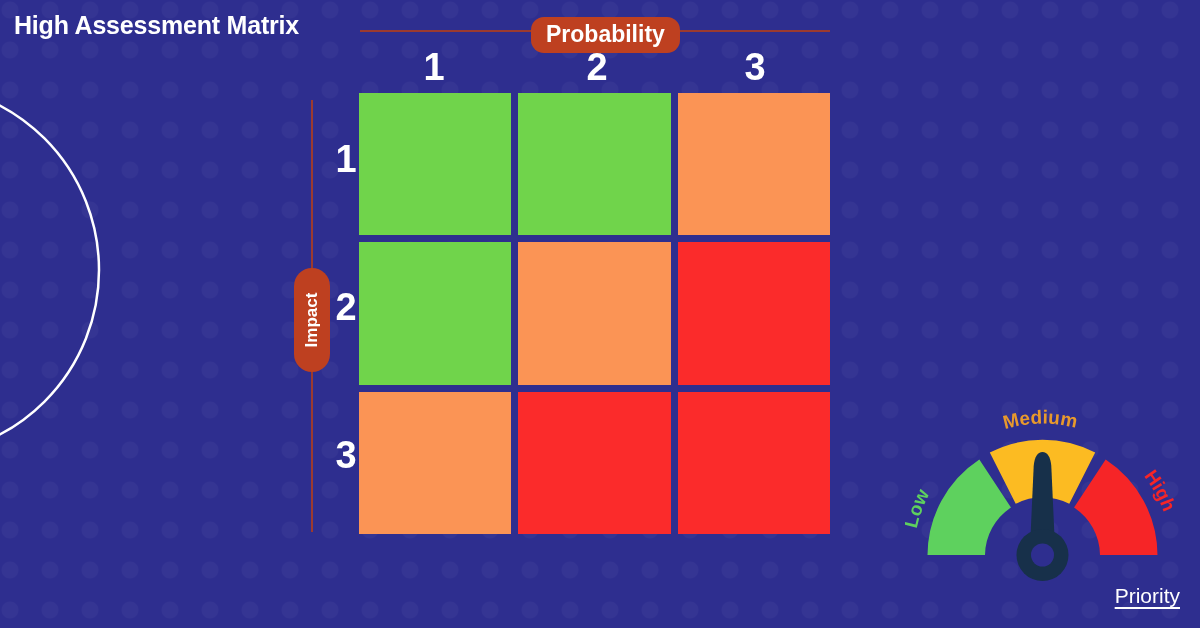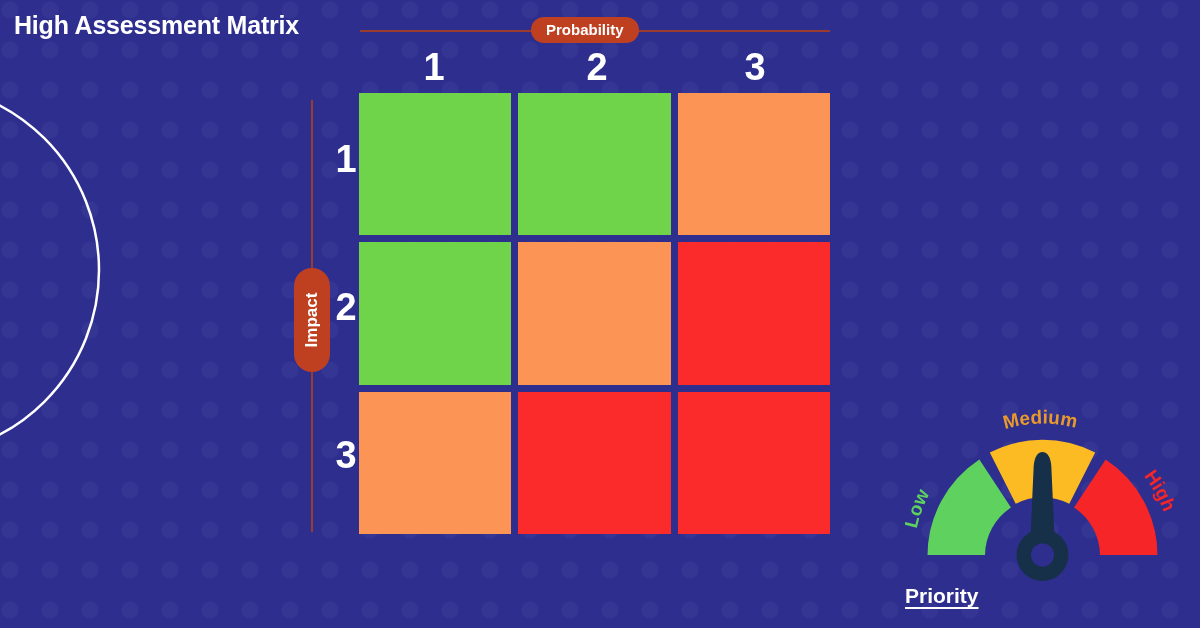--- a/index.html
+++ b/index.html
@@ -28,21 +28,21 @@
   }
 
   
   #prob-line {
     position:absolute; left:360px; top:30px; width:470px; height:2px;
     background:#9B3A2E;
   }
   #prob-pill {
     position:absolute; left:531px; top:17px;
     background:#BE4020; color:#FFFFFF;
-    font-size:15px; font-weight:bold;
+    font-size:23px; font-weight:bold;
     padding:4px 15px 5px; border-radius:13px;
     white-space:nowrap;
   }
   #impact-line {
     position:absolute; left:311px; top:100px; width:2px; height:432px;
     background:#9B3A2E;
   }
   #impact-pill {
     position:absolute; left:294px; top:268px;
     width:36px; height:104px;
@@ -75,22 +75,22 @@
     grid-template-columns:repeat(3,1fr);
     grid-template-rows:repeat(3,1fr);
     gap:7px;
   }
   .cell { width:100%; height:100%; }
 
   
   #gauge { position:absolute; left:905px; top:408px; width:275px; height:185px; }
   #priority {
     position:absolute; left:905px; top:584px; width:275px;
-    text-align:left; color:#FFFFFF;
-    font-size:21px; font-weight:bold;
+    text-align:right; color:#FFFFFF;
+    font-size:21px; font-weight:normal;
     text-decoration:underline; text-underline-offset:4px;
   }
 </style>
 </head>
 <body>
 
 <div id="stage">
 
   <svg id="deco" viewBox="0 0 290 380">
     <circle cx="101" cy="190" r="186" fill="none" stroke="#FFFFFF" stroke-width="2.5"></circle>

